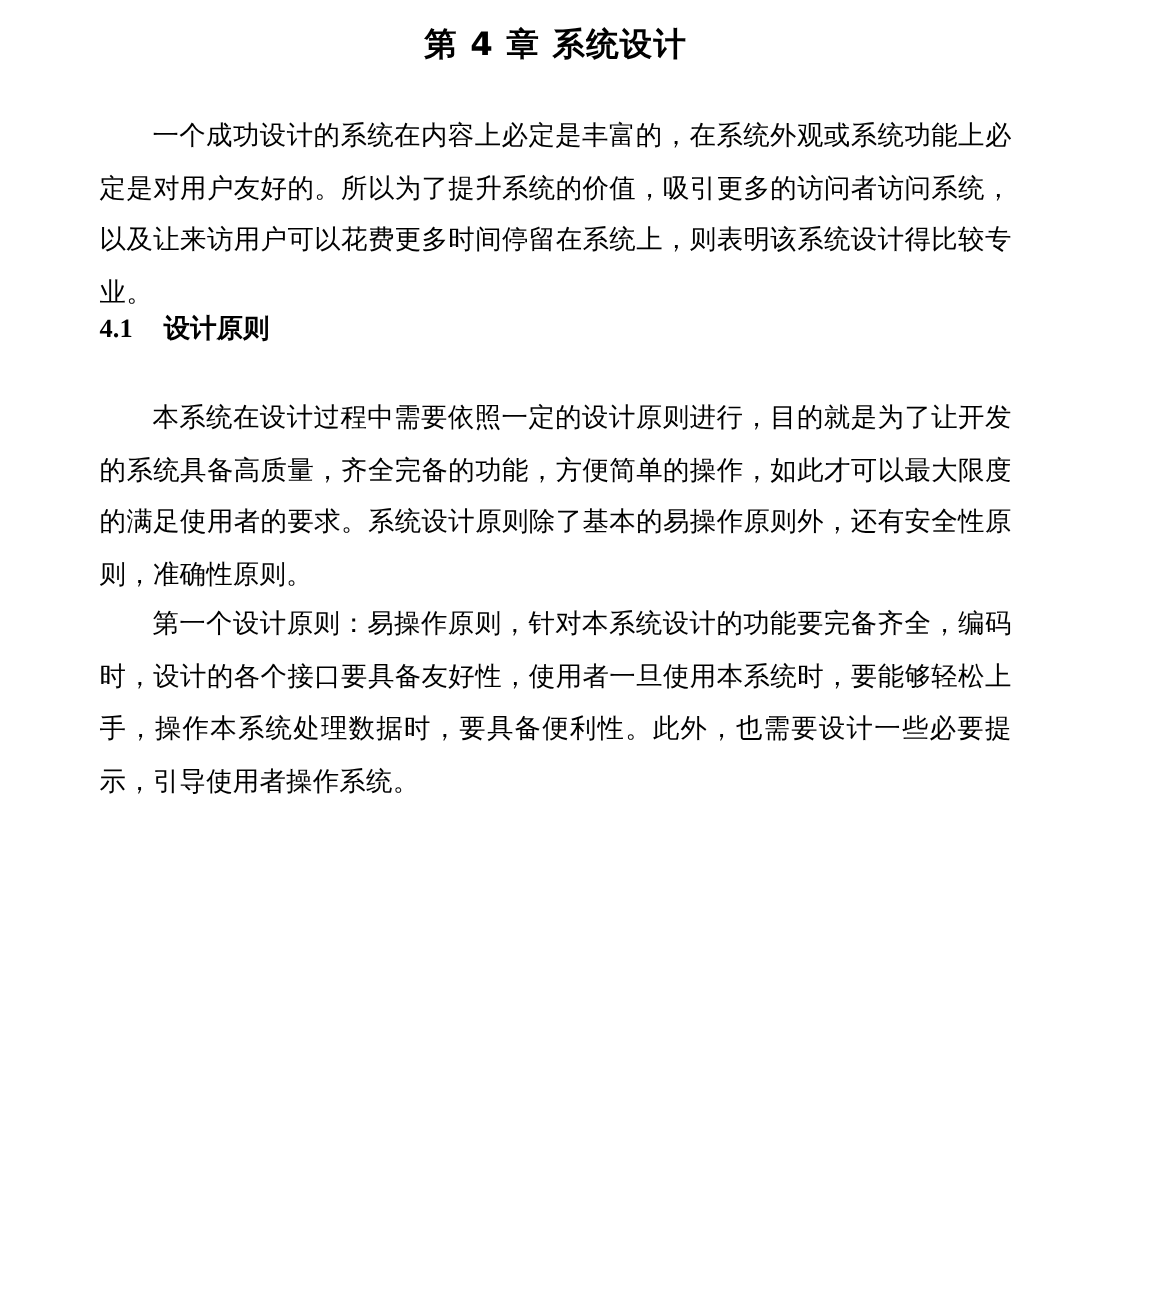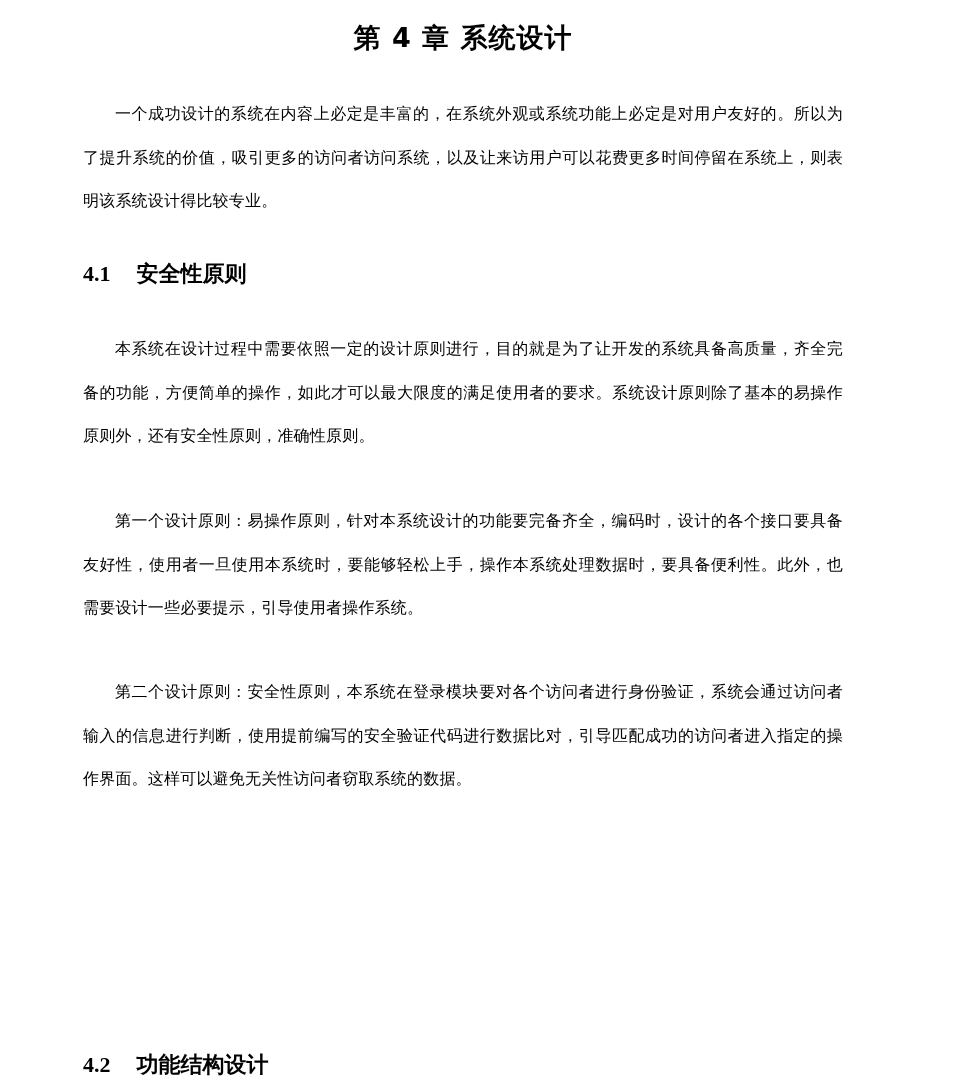--- a/index.html
+++ b/index.html
@@ -44,45 +44,41 @@
     }
     .section-heading .num {
       font-family: "Liberation Serif", "DejaVu Serif", serif;
       font-weight: bold;
       margin-right: 26px;
     }
     .para {
       position: absolute;
       left: 83px;
       width: 760px;
-      font-size: 16px;
+      font-size: 22px;
       line-height: 43.5px;
       text-align: justify;
       text-indent: 2em;
       margin: 0;
       letter-spacing: 0.2px;
     }
   </style>
 </head>
 <body>
 
 <div class="page">
 
   <div class="chapter-title">第 4 章  系统设计</div>
 
   <p class="para" style="top:92px;">一个成功设计的系统在内容上必定是丰富的，在系统外观或系统功能上必定是对用户友好的。所以为了提升系统的价值，吸引更多的访问者访问系统，以及让来访用户可以花费更多时间停留在系统上，则表明该系统设计得比较专业。</p>
 
   <div class="section-heading" style="top:258px;">
-    <span class="num">4.1</span><span>安全性原则</span>
+    <span class="num">4.1</span><span>设计原则</span>
   </div>
 
   <p class="para" style="top:499px;">第一个设计原则：易操作原则，针对本系统设计的功能要完备齐全，编码时，设计的各个接口要具备友好性，使用者一旦使用本系统时，要能够轻松上手，操作本系统处理数据时，要具备便利性。此外，也需要设计一些必要提示，引导使用者操作系统。</p>
 
   <p class="para" style="top:327px;">本系统在设计过程中需要依照一定的设计原则进行，目的就是为了让开发的系统具备高质量，齐全完备的功能，方便简单的操作，如此才可以最大限度的满足使用者的要求。系统设计原则除了基本的易操作原则外，还有安全性原则，准确性原则。</p>
 
-  <p class="para" style="top:670px;">第二个设计原则：安全性原则，本系统在登录模块要对各个访问者进行身份验证，系统会通过访问者输入的信息进行判断，使用提前编写的安全验证代码进行数据比对，引导匹配成功的访问者进入指定的操作界面。这样可以避免无关性访问者窃取系统的数据。</p>
 
 
-  <div class="section-heading" style="top:1049px;">
-    <span class="num">4.2</span><span>功能结构设计</span>
-  </div>
 
 </div>
 
 </body></html>

